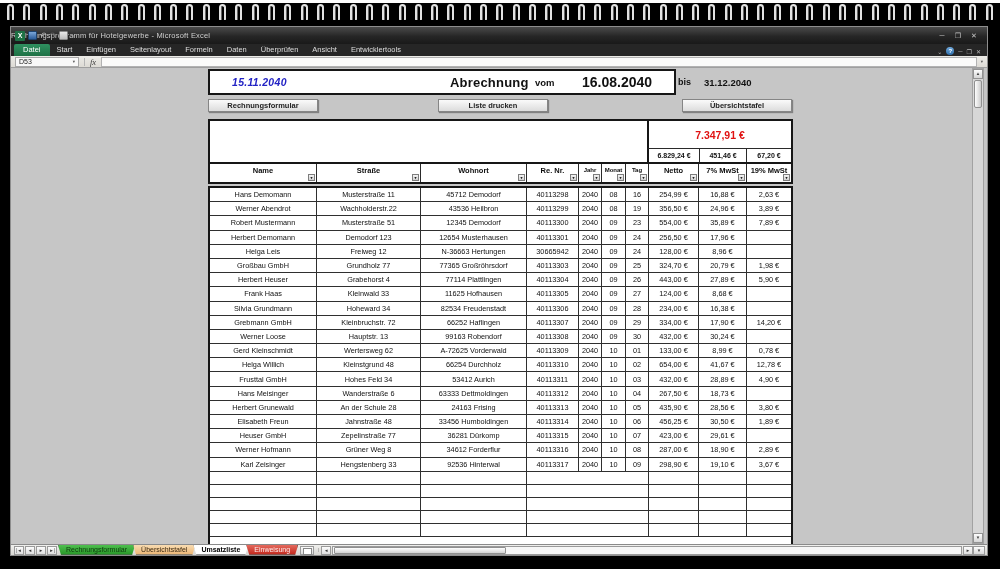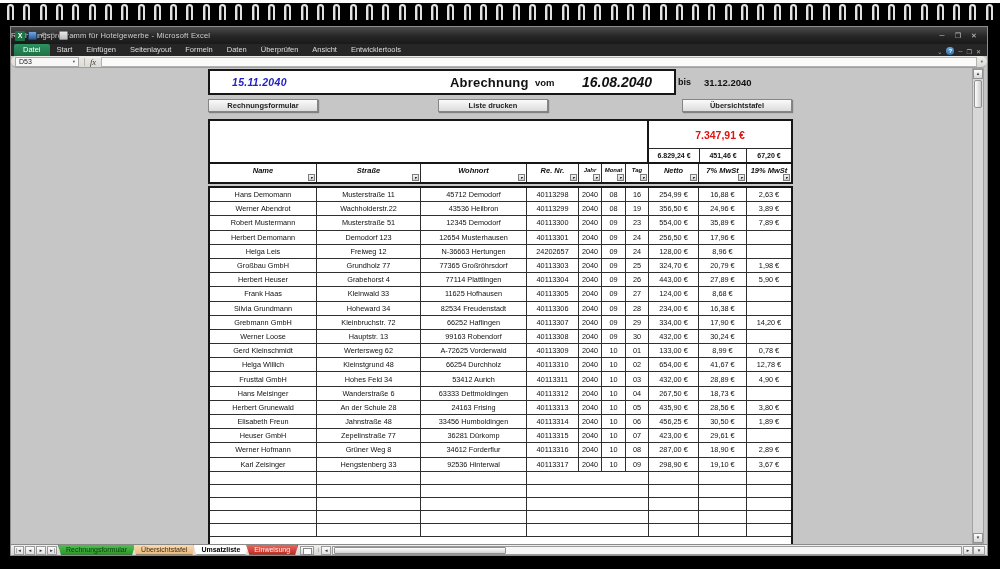--- a/index.html
+++ b/index.html
@@ -26,54 +26,54 @@
   .wc{width:14px;height:11px;color:#c6c6c6;font-size:7px;text-align:center;line-height:11px;}
   
   .tabrow{height:12px;background:#262626;display:flex;align-items:flex-end;flex:none;position:relative;}
   .ribbon-tabs{display:flex;align-items:flex-end;padding-left:3px;}
   .rtab{font-size:7.5px;color:#dedede;padding:1px 7px 2px;white-space:nowrap;}
   .rtab.active{background:linear-gradient(#2f9160,#1e7145);color:#fff;border-radius:2px 2px 0 0;padding:1px 9px 2px;}
   .tabrow-right{margin-left:auto;display:flex;align-items:center;gap:4px;padding:0 6px 1px;}
   .small-glyph{color:#b5b5b5;font-size:6px;}
   .help-ic{width:8px;height:8px;border-radius:50%;background:linear-gradient(#6fa8dc,#2d6da8);color:#fff;font-size:6px;font-weight:bold;text-align:center;line-height:8px;}
   
-  .formulabar{height:12px;background:linear-gradient(#ecebe7,#dddbd5);border-bottom:1px solid #9f9f9f;display:flex;align-items:center;flex:none;border-radius:6px;}
+  .formulabar{height:12px;background:linear-gradient(#ecebe7,#dddbd5);border-bottom:1px solid #9f9f9f;display:flex;align-items:center;flex:none;}
   .namebox{width:64px;height:10px;background:#f8f8f8;border:1px solid #a8a8a8;margin-left:4px;display:flex;align-items:center;justify-content:space-between;padding:0 3px;font-size:7px;color:#222;}
   .nb-a{font-size:4.5px;color:#555;}
   .fb-sep{width:6px;height:8px;border-right:1px solid #b5b5b5;margin-right:3px;}
   .fx{font-style:italic;font-family:"Liberation Serif",serif;font-size:8.5px;color:#3c3c3c;margin:0 5px 0 2px;}
   .f-input{flex:1;height:10px;background:#fbfbfa;border:1px solid #b2b2b2;}
   .fb-a{font-size:4.5px;color:#555;padding:0 4px;}
   
   .content{flex:1;position:relative;background:#c6c6c6;overflow:hidden;}
   :root{--cols:106px 104px 106px 52px 23px 24px 23px 50px 48px 1fr;}
   .hdr-box{position:absolute;left:197px;top:1px;width:468px;height:26px;background:#fff;border:2px solid #161616;}
   .hdr-box span{position:absolute;top:0;height:22px;display:flex;align-items:center;white-space:nowrap;color:#111;}
   .h-date{left:22px;color:#2222c4 !important;font-weight:bold;font-style:italic;font-size:10.5px;letter-spacing:.3px;}
   .h-abr{left:240px;font-size:13px;font-weight:bold;letter-spacing:.2px;}
   .h-vom{left:325px;font-size:9.5px;font-weight:bold;}
-  .h-from{left:372px;font-size:14px;font-weight:bold;font-style:italic;}
+  .h-from{left:372px;font-size:14px;font-weight:bold;}
   .h-bis{left:468px;font-size:9px;font-weight:bold;}
   .h-to{left:494px;font-size:9.5px;font-weight:bold;}
   .xbtn{position:absolute;top:31px;width:110px;height:13px;background:linear-gradient(#fafafa,#dcdcdc);
         border:1px solid #858585;box-shadow:1px 1px 1px rgba(0,0,0,.35);font-size:7.5px;font-weight:bold;color:#222;
         display:flex;align-items:center;justify-content:center;font-family:"Liberation Sans",sans-serif;}
   .btn-rechnung{left:197px;} .btn-liste{left:427px;} .btn-uebersicht{left:671px;}
   
   .umsatz-box{position:absolute;left:197px;top:51px;width:585px;height:65px;background:#fff;border:2px solid #161616;}
   .u-title{position:absolute;left:0;top:0;width:437px;height:41px;display:flex;align-items:center;justify-content:center;
            font-size:16px;font-weight:bold;color:#0d0d0d;letter-spacing:.4px;}
   .u-total{position:absolute;left:437px;top:0;width:144px;height:28px;border-left:2px solid #161616;border-bottom:1px solid #2a2a2a;
            display:flex;align-items:center;justify-content:center;color:#e01212;font-weight:bold;font-size:10.5px;}
   .u-subs{position:absolute;left:437px;top:28px;width:144px;height:13px;border-left:2px solid #161616;
           display:grid;grid-template-columns:50px 47px 1fr;font-size:7px;font-weight:bold;color:#111;}
   .sc{display:flex;align-items:center;justify-content:center;border-left:1px solid #2a2a2a;}
   .sc:first-child{border-left:none;}
   .u-cols{position:absolute;left:0;top:41px;width:581px;height:20px;border-top:2px solid #161616;
-          display:grid;grid-template-columns:var(--cols);font-style:italic;}
+          display:grid;grid-template-columns:var(--cols);}
   .col-h{position:relative;border-left:1px solid #2a2a2a;display:flex;align-items:center;justify-content:center;
          font-weight:bold;font-size:7.5px;color:#0d0d0d;padding-bottom:6px;}
   .col-h:first-child{border-left:none;}
   .col-h.small{font-size:6px;}
   .dd{position:absolute;right:1px;bottom:1px;width:7px;height:7px;background:linear-gradient(#f4f4f4,#d2d2d2);
       border:1px solid #7d7d7d;font-size:4px;line-height:5px;text-align:center;color:#222;}
   
   .data-box{position:absolute;left:197px;top:118px;width:585px;height:449px;background:#fff;border:2px solid #161616;overflow:hidden;}
   .trow{display:grid;grid-template-columns:var(--cols);height:14.2px;border-bottom:1px solid #2f2f2f;}
   .trow.empty{height:13px;grid-template-columns:106px 104px 106px 122px 50px 48px 1fr;}
@@ -353,21 +353,21 @@
             <div class="tcell">09</div>
             <div class="tcell">24</div>
             <div class="tcell">256,50 €</div>
             <div class="tcell">17,96 €</div>
             <div class="tcell"></div>
           </div>
           <div class="trow">
             <div class="tcell">Helga Leis</div>
             <div class="tcell">Freiweg 12</div>
             <div class="tcell">N-36663 Hertungen</div>
-            <div class="tcell">24202657</div>
+            <div class="tcell">30665942</div>
             <div class="tcell">2040</div>
             <div class="tcell">09</div>
             <div class="tcell">24</div>
             <div class="tcell">128,00 €</div>
             <div class="tcell">8,96 €</div>
             <div class="tcell"></div>
           </div>
           <div class="trow">
             <div class="tcell">Großbau GmbH</div>
             <div class="tcell">Grundholz 77</div>

